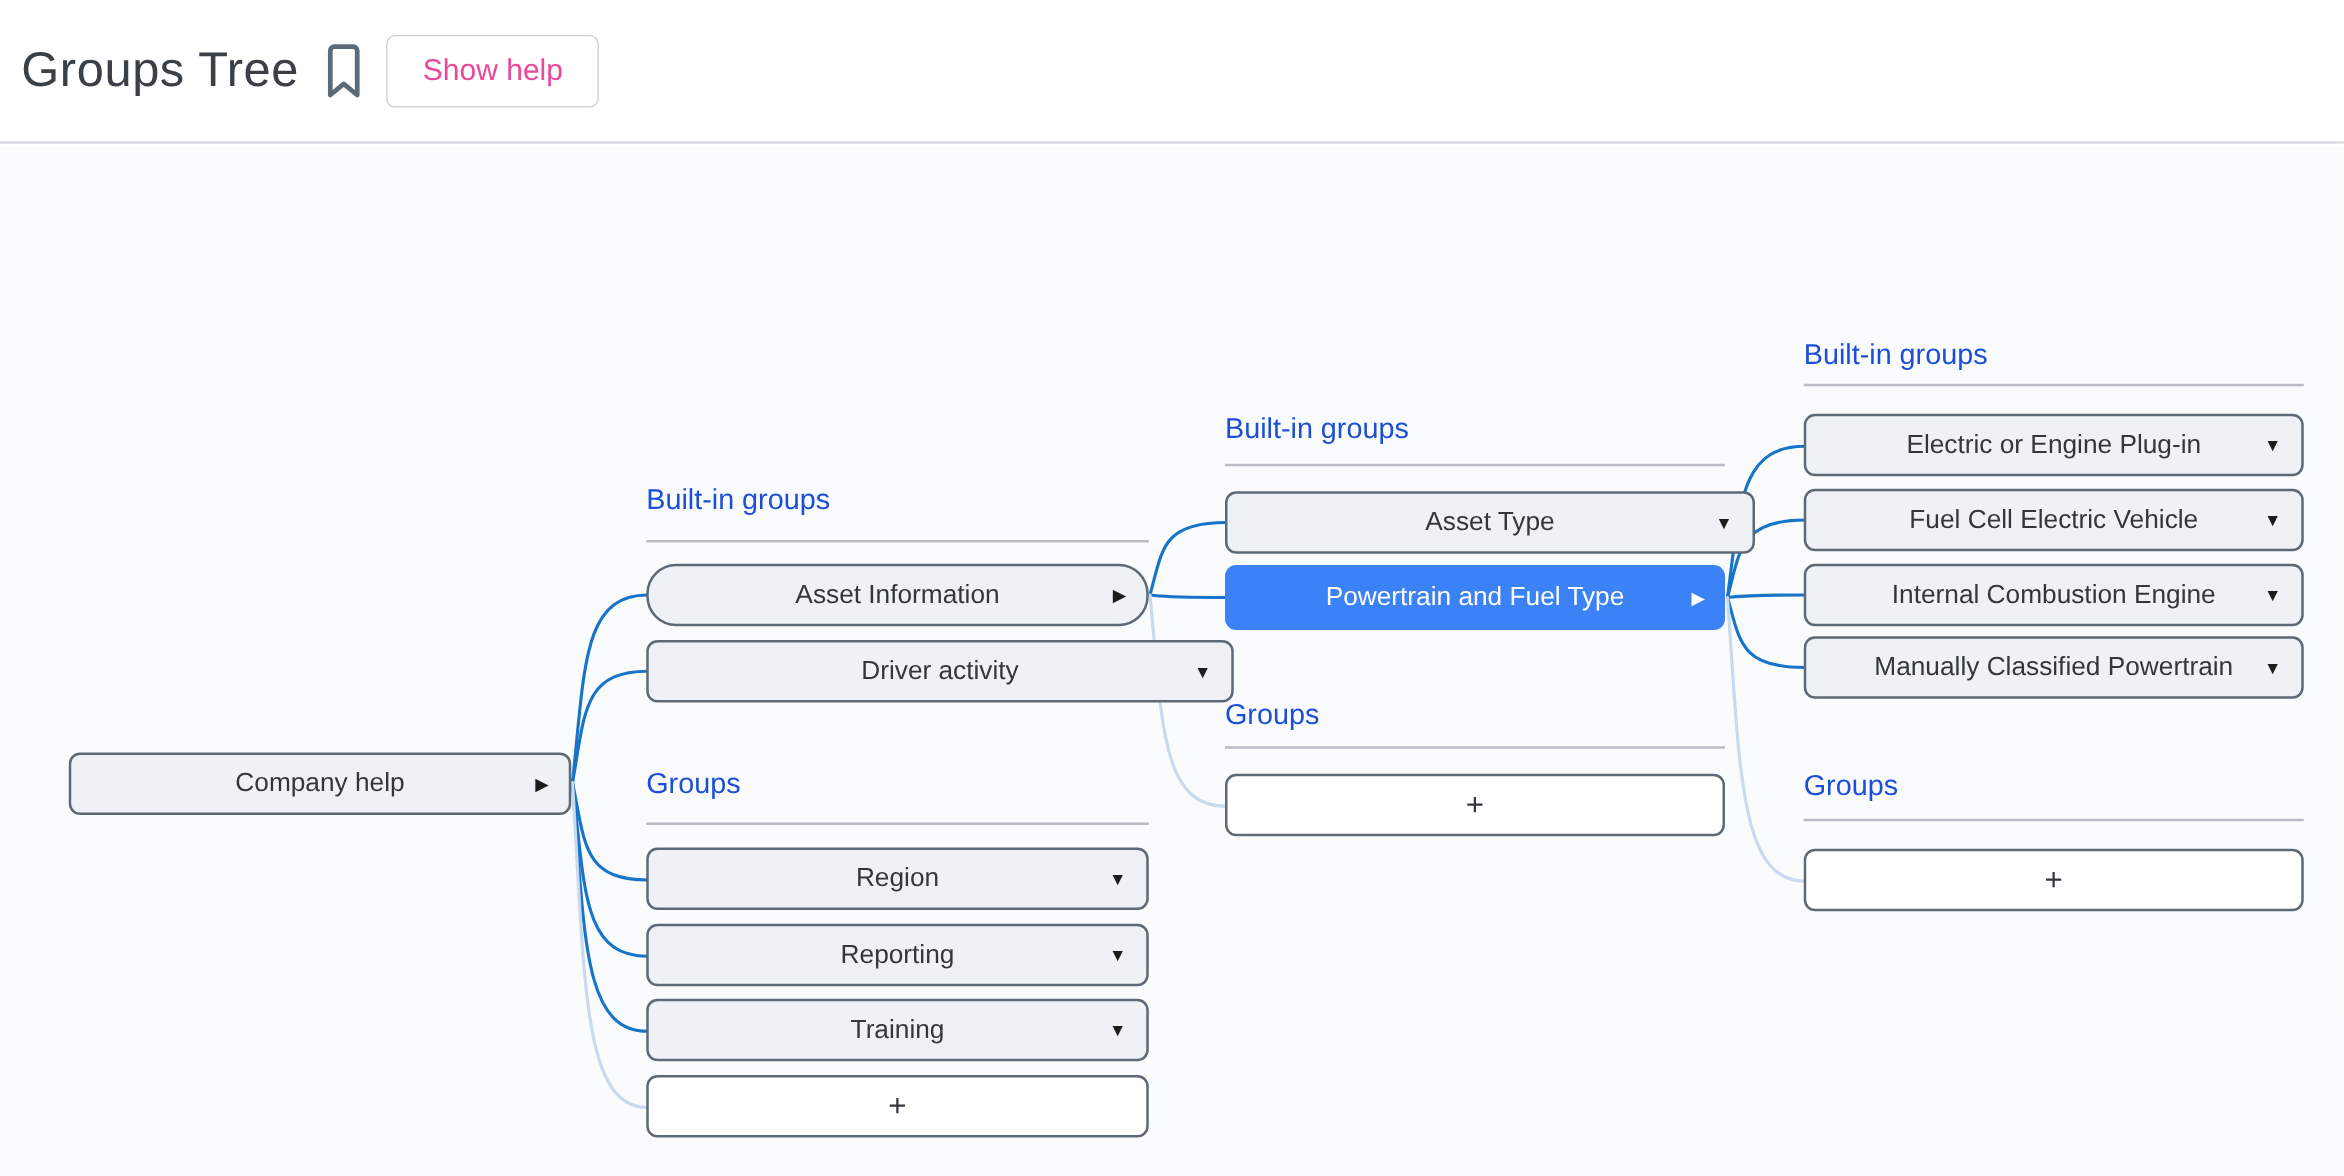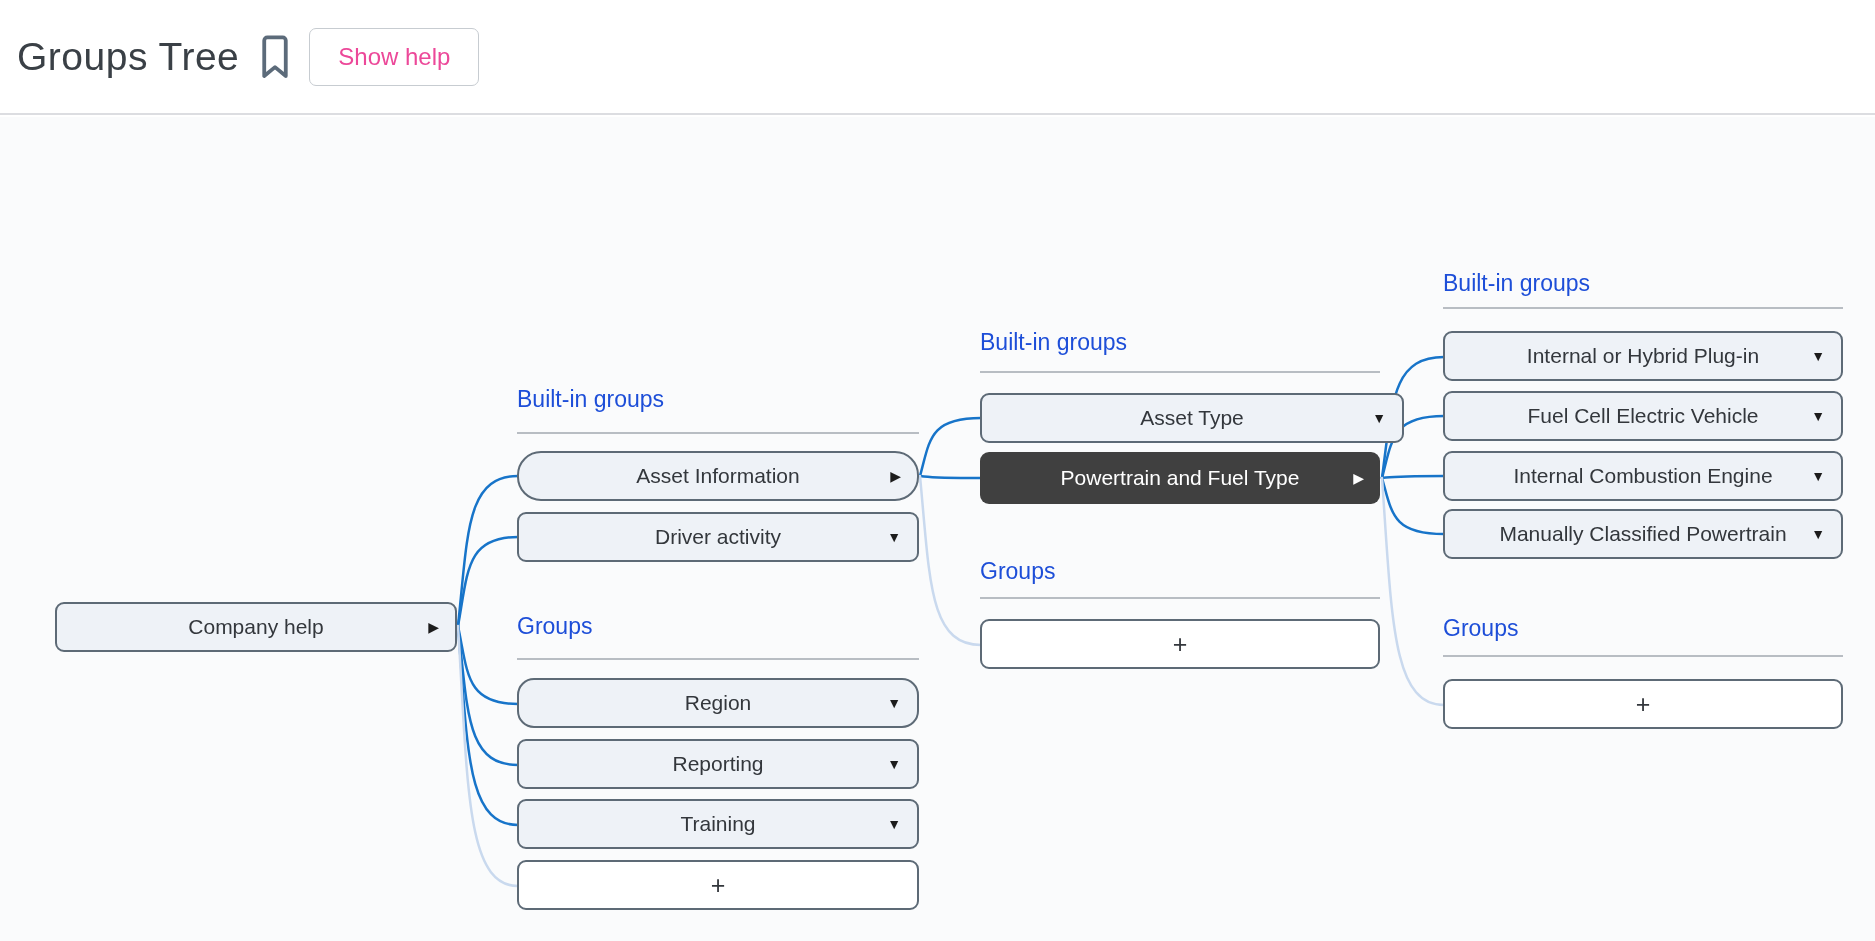--- a/index.html
+++ b/index.html
@@ -81,21 +81,21 @@
   .node .node-label { pointer-events: none; }
   .node .arrow {
     position: absolute;
     right: 16px; top: 50%;
     transform: translateY(-50%);
     font-size: 14px;
     color: #1c1c1c;
     line-height: 1;
   }
   .node.selected {
-    background: #404040;
+    background: #3b82f6;
     border: none;
     height: 52px;
     color: #ffffff;
   }
   .node.selected .arrow { color: #ffffff; }
   .node.add {
     background: #ffffff;
     font-size: 25px;
     font-weight: 400;
   }
@@ -156,29 +156,29 @@
       <span class="arrow">▶</span>
     </div>
 
     <div class="section-label" style="left:517px; top:269px;">Built-in groups</div>
     <div class="section-divider" style="left:517px; top:315px; width:402px;"></div>
 
     <div class="node" style="left:517px; top:334px; width:402px;border-radius:24px;">
       <span class="node-label">Asset Information</span>
       <span class="arrow">▶</span>
     </div>
-    <div class="node" style="left:517px; top:395px; width:402px;">
+    <div class="node" style="left:517px; top:395px; width:470px;">
       <span class="node-label">Driver activity</span>
       <span class="arrow">▼</span>
     </div>
 
     <div class="section-label" style="left:517px; top:496px;">Groups</div>
     <div class="section-divider" style="left:517px; top:541px; width:402px;"></div>
 
-    <div class="node" style="left:517px; top:561px; width:402px;border-radius:17px;">
+    <div class="node" style="left:517px; top:561px; width:402px;">
       <span class="node-label">Region</span>
       <span class="arrow">▼</span>
     </div>
     <div class="node" style="left:517px; top:622px; width:402px;">
       <span class="node-label">Reporting</span>
       <span class="arrow">▼</span>
     </div>
     <div class="node" style="left:517px; top:682px; width:402px;">
       <span class="node-label">Training</span>
       <span class="arrow">▼</span>
@@ -203,21 +203,21 @@
     <div class="section-divider" style="left:980px; top:480px; width:400px;"></div>
 
     <div class="node add" style="left:980px; top:502px; width:400px;">
       <span class="node-label">+</span>
     </div>
 
     <div class="section-label" style="left:1443px; top:153px;">Built-in groups</div>
     <div class="section-divider" style="left:1443px; top:190px; width:400px;"></div>
 
     <div class="node" style="left:1443px; top:214px; width:400px;">
-      <span class="node-label">Internal or Hybrid Plug-in</span>
+      <span class="node-label">Electric or Engine Plug-in</span>
       <span class="arrow">▼</span>
     </div>
     <div class="node" style="left:1443px; top:274px; width:400px;">
       <span class="node-label">Fuel Cell Electric Vehicle</span>
       <span class="arrow">▼</span>
     </div>
     <div class="node" style="left:1443px; top:334px; width:400px;">
       <span class="node-label">Internal Combustion Engine</span>
       <span class="arrow">▼</span>
     </div>

